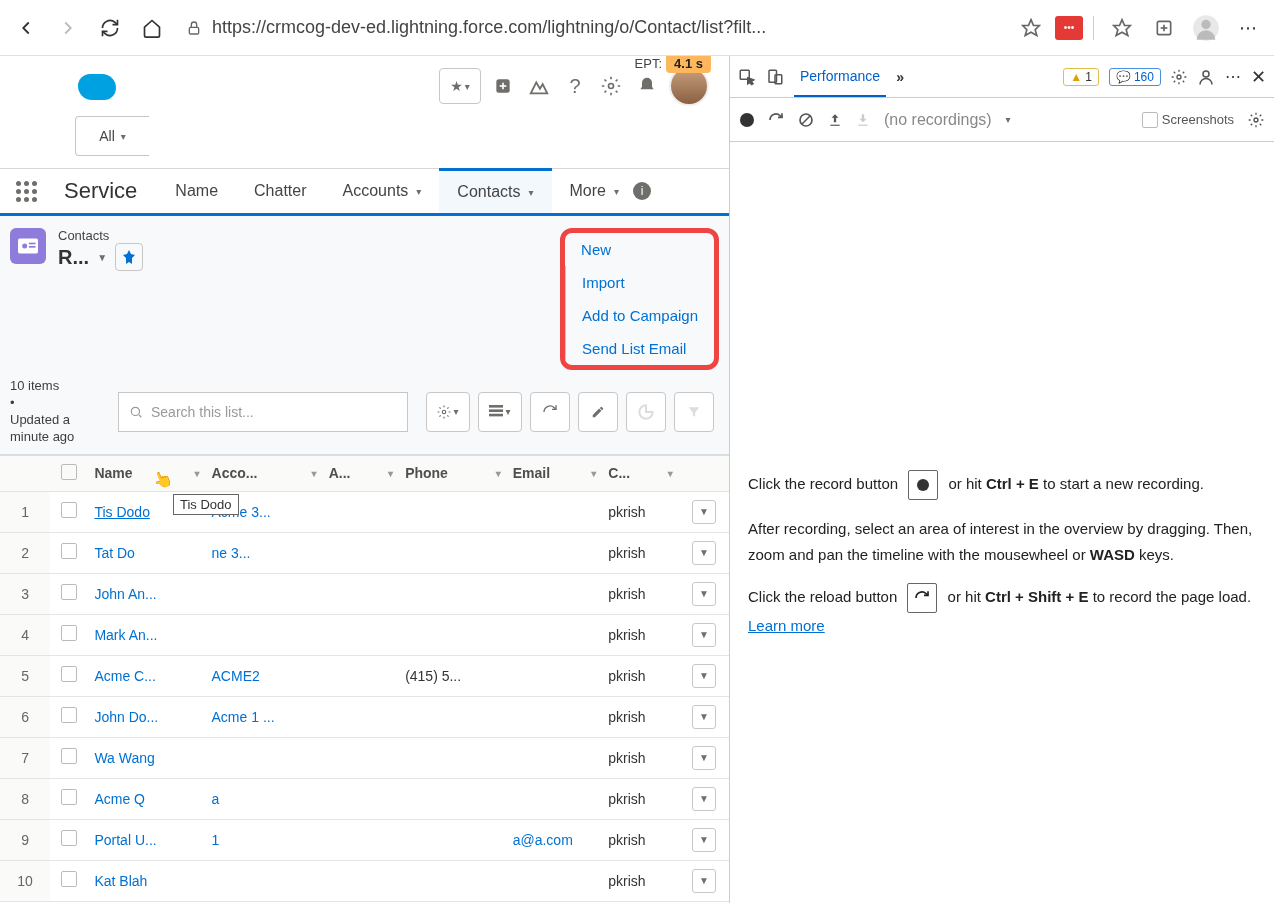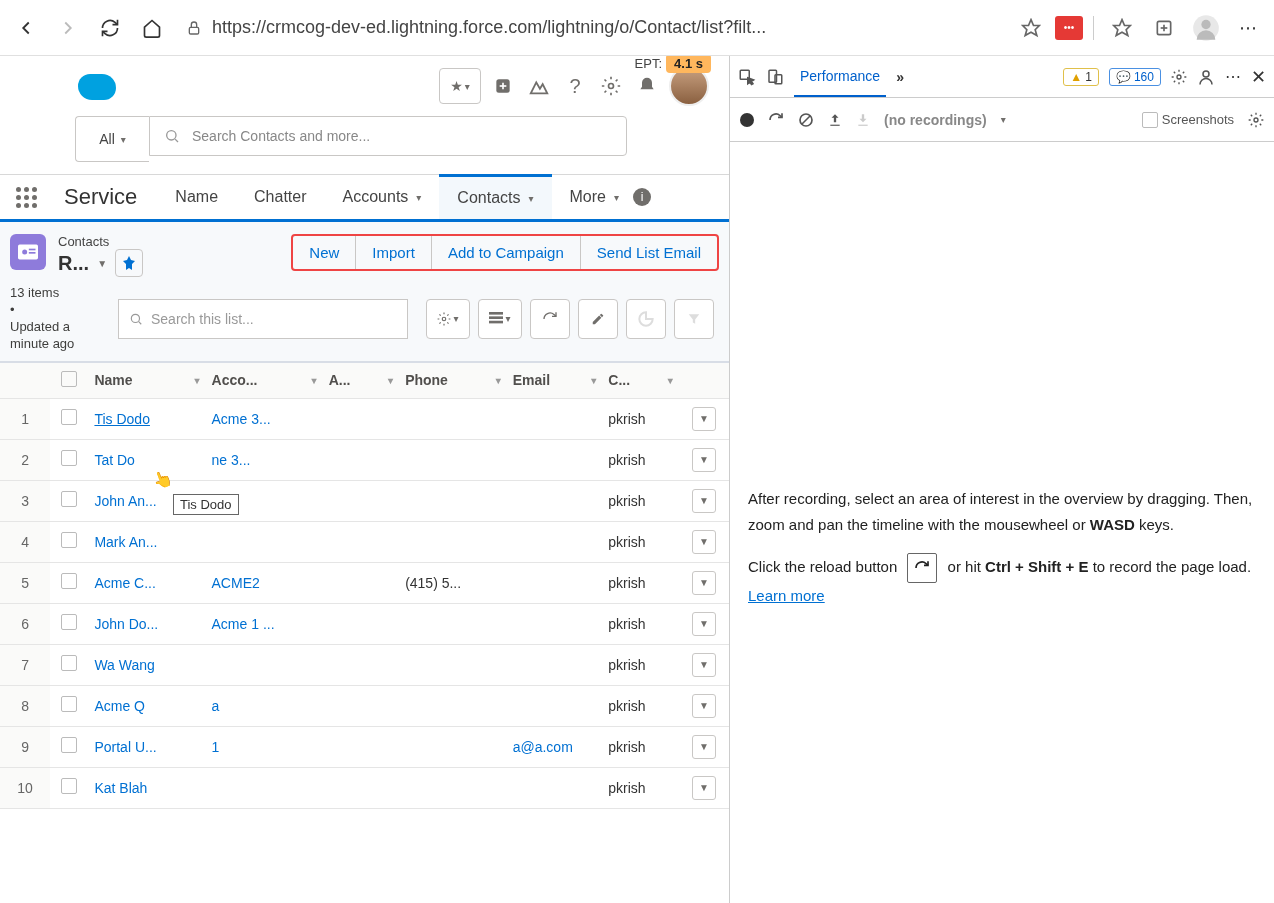--- a/index.html
+++ b/index.html
@@ -20,21 +20,21 @@
   .sf-logo { position: absolute; left: 78px; top: 18px; width: 38px; height: 26px; background: #00a1e0; border-radius: 12px 14px 12px 14px; }
   .sf-top .spacer { flex: 1; }
   .ept-box { font-size: 13px; color: #444; display: flex; align-items: center; gap: 4px; margin-right: 6px; }
   .ept-badge { background: #ffb75d; color: #222; font-weight: bold; padding: 2px 8px; border-radius: 4px; font-size: 13px; }
   .sf-util { display: flex; align-items: center; gap: 8px; color: #706e6b; }
   .sf-util .sq { width: 42px; height: 36px; border: 1px solid #c9c7c5; border-radius: 4px; display: flex; align-items: center; justify-content: center; gap: 2px; }
   .sf-util .avatar { width: 40px; height: 40px; border-radius: 50%; background: linear-gradient(#c8a080, #8a6040); border: 2px solid #eee; }
   .sf-util .ic { width: 28px; display: flex; justify-content: center; font-size: 20px; }
 
   .sf-search-row { display: flex; gap: 0; padding: 4px 75px 12px; }
-  .scope-sel { width: 74px; height: 46px; border: 1px solid #c9c7c5; border-right: none; border-radius: 4px 0 0 4px; display: flex; align-items: center; justify-content: center; gap: 6px; color: #444; text-align: right; }
+  .scope-sel { width: 74px; height: 40px; border: 1px solid #c9c7c5; border-right: none; border-radius: 4px 0 0 4px; display: flex; align-items: center; justify-content: center; gap: 6px; color: #444; text-align: right; }
   .global-search { flex: 1; max-width: 478px; height: 40px; border: 1px solid #c9c7c5; border-radius: 0 4px 4px 0; display: flex; align-items: center; padding: 0 14px; color: #888; gap: 12px; }
 
   
   .nav-bar { height: 48px; border-top: 1px solid #d8d8d8; border-bottom: 3px solid #0070d2; display: flex; align-items: stretch; padding: 0 8px; gap: 4px; }
   .app-launcher { width: 36px; display: flex; align-items: center; justify-content: center; }
   .grid-dots { display: grid; grid-template-columns: repeat(3,5px); grid-template-rows: repeat(3,5px); gap: 3px; }
   .grid-dots span { background: #706e6b; border-radius: 50%; }
   .app-name { font-size: 22px; font-weight: 500; padding: 0 16px; display: flex; align-items: center; }
   .nav-tabs { display: flex; align-items: stretch; }
   .nav-tab { display: flex; align-items: center; padding: 0 18px; gap: 8px; color: #444; cursor: pointer; position: relative; font-size: 16px; }
@@ -43,21 +43,21 @@
   .info-circle { width: 18px; height: 18px; border-radius: 50%; background: #706e6b; color: #fff; font-size: 12px; display: inline-flex; align-items: center; justify-content: center; margin-left: 6px; }
 
   
   .list-header-wrap { background: #f7f9fb; padding: 12px 10px 8px; display: flex; flex-direction: column; gap: 8px; border-bottom: 1px solid #d8dde6; }
   .list-header-row1 { display: flex; align-items: flex-start; gap: 12px; }
   .obj-icon { width: 36px; height: 36px; background: #8e7bdb; border-radius: 6px; display: flex; align-items: center; justify-content: center; color: #fff; font-size: 18px; flex-shrink: 0; }
   .obj-title-wrap { display: flex; flex-direction: column; }
   .obj-label { font-size: 13px; color: #444; }
   .obj-view-name { font-size: 20px; font-weight: bold; display: flex; align-items: center; gap: 8px; }
   .pin-btn { width: 28px; height: 28px; border: 1px solid #c9c7c5; border-radius: 4px; display: flex; align-items: center; justify-content: center; color: #0070d2; cursor: pointer; }
-  .action-group { display: flex; border: 2px solid #ef4444; border-radius: 4px; overflow: hidden; margin-left: auto; }
+  .action-group { display: flex; border: 5px solid #ef4444; border-radius: 12px; overflow: hidden; margin-left: auto; flex-direction: column; }
   .action-btn { padding: 8px 16px; color: #0070d2; cursor: pointer; border-left: 1px solid #c9c7c5; white-space: nowrap; font-size: 15px; }
   .action-btn:first-child { border-left: none; }
 
   .list-header-row2 { display: flex; align-items: center; gap: 18px; }
   .meta-text { font-size: 13px; color: #3e3e3c; width: 90px; flex-shrink: 0; line-height: 1.3; }
   .list-search { flex: 1; max-width: 290px; height: 40px; border: 1px solid #c9c7c5; border-radius: 0; display: flex; align-items: center; padding: 0 10px; color: #999; gap: 8px; background: #fff; }
   .ctrl-group { display: flex; gap: 8px; }
   .ctrl-btn { width: 44px; height: 40px; border: 1px solid #c9c7c5; border-radius: 4px; background: #fff; display: flex; align-items: center; justify-content: center; color: #706e6b; cursor: pointer; font-size: 16px; gap: 2px; }
   .ctrl-btn.sm { width: 40px; }
 
@@ -87,21 +87,21 @@
   
   .dt-tabbar { height: 42px; border-bottom: 1px solid #ccc; display: flex; align-items: center; padding: 0 8px; gap: 10px; font-size: 14px; }
   .dt-tabbar .spacer { flex: 1; }
   .dt-tab { padding: 0 6px; height: 100%; display: flex; align-items: center; cursor: pointer; }
   .dt-tab.active { color: #0060cc; border-bottom: 2px solid #0060cc; }
   .dt-count-warn { border: 1px solid #e0c04a; border-radius: 3px; padding: 1px 6px; display: flex; align-items: center; gap: 3px; font-size: 12px; }
   .dt-count-info { border: 1px solid #4a90e2; border-radius: 3px; padding: 1px 6px; display: flex; align-items: center; gap: 3px; font-size: 12px; color: #0060cc; }
   .dt-toolbar { height: 44px; border-bottom: 1px solid #ccc; display: flex; align-items: center; padding: 0 10px; gap: 14px; color: #555; }
   .dt-toolbar .spacer { flex: 1; }
   .rec-dot { width: 14px; height: 14px; border-radius: 50%; background: #333; }
-  .no-rec { color: #888; font-size: 14px; font-weight: bold; }
+  .no-rec { color: #888; font-size: 16px; }
   .dt-body { padding: 28px 18px; font-size: 15px; line-height: 1.7; color: #222; }
   .dt-body .blank { height: 300px; }
   .inline-icon-box { display: inline-flex; width: 30px; height: 30px; border: 1px solid #666; border-radius: 2px; align-items: center; justify-content: center; vertical-align: middle; margin: 0 6px; }
   .inline-icon-box.dark { background: #fff; }
   .inline-icon-box .dot { width: 12px; height: 12px; border-radius: 50%; background: #333; }
 
   svg { display: block; }
 </style>
 </head>
 <body>
@@ -205,27 +205,20 @@
       <div class="ept-box" style="position:absolute;right:12px;top:-2px;">
         <span>EPT:</span>
         <span class="ept-badge">4.1 s</span>
       </div>
     </div>
 
     <div class="sf-search-row">
       <div class="scope-sel">
         <span>All</span>
           <span class="chev">▾</span>
-      </div>
-      <div class="global-search">
-        <svg width="16" height="16" viewBox="0 0 24 24" fill="none" stroke="#999" stroke-width="2">
-            <circle cx="11" cy="11" r="7"></circle>
-            <line x1="21" y1="21" x2="16.65" y2="16.65"></line>
-          </svg>
-        <span>Search Contacts and more...</span>
       </div>
     </div>
 
     <div class="nav-bar">
       <div class="app-launcher">
         <div class="grid-dots">
             <span></span>
             <span></span>
             <span></span>
             <span></span>
@@ -285,21 +278,21 @@
         <div class="action-group">
           <div class="action-btn">New</div>
           <div class="action-btn">Import</div>
           <div class="action-btn">Add to Campaign</div>
           <div class="action-btn">Send List Email</div>
         </div>
       </div>
 
       <div class="list-header-row2">
         <div class="meta-text">
-          <div>13 items</div>
+          <div>10 items</div>
           <div>•</div>
           <div>Updated a minute ago</div>
         </div>
         <div class="list-search">
           <svg width="14" height="14" viewBox="0 0 24 24" fill="none" stroke="#999" stroke-width="2">
               <circle cx="11" cy="11" r="7"></circle>
               <line x1="21" y1="21" x2="16.65" y2="16.65"></line>
             </svg>
           <span>Search this list...</span>
         </div>
@@ -580,20 +573,27 @@
         </label>
       <span>
           <svg width="16" height="16" viewBox="0 0 24 24" fill="none" stroke="#555" stroke-width="2">
             <circle cx="12" cy="12" r="3"></circle>
             <path d="M12 1v3m0 16v3M4.2 4.2l2.1 2.1m11.4 11.4 2.1 2.1M1 12h3m16 0h3M4.2 19.8l2.1-2.1m11.4-11.4 2.1-2.1"></path>
           </svg>
         </span>
     </div>
     <div class="dt-body">
       <div class="blank"></div>
+      <p>
+        <span>Click the record button </span>
+        <span class="inline-icon-box dark">
+            <span class="dot"></span>
+          </span>
+        <span> or hit </span><b>Ctrl + E</b><span> to start a new recording.</span>
+      </p>
       <p style="margin-top:16px;">
         <span>After recording, select an area of interest in the overview by dragging. Then, zoom and pan the timeline with the mousewheel or </span><b>WASD</b><span> keys.</span>
       </p>
       <p style="margin-top:16px;">
         <span>Click the reload button </span>
         <span class="inline-icon-box">
             <svg width="16" height="16" viewBox="0 0 24 24" fill="none" stroke="#222" stroke-width="2.5">
               <path d="M21 2v6h-6"></path>
               <path d="M3 12a9 9 0 0 1 15-6.7L21 8"></path>
             </svg>

